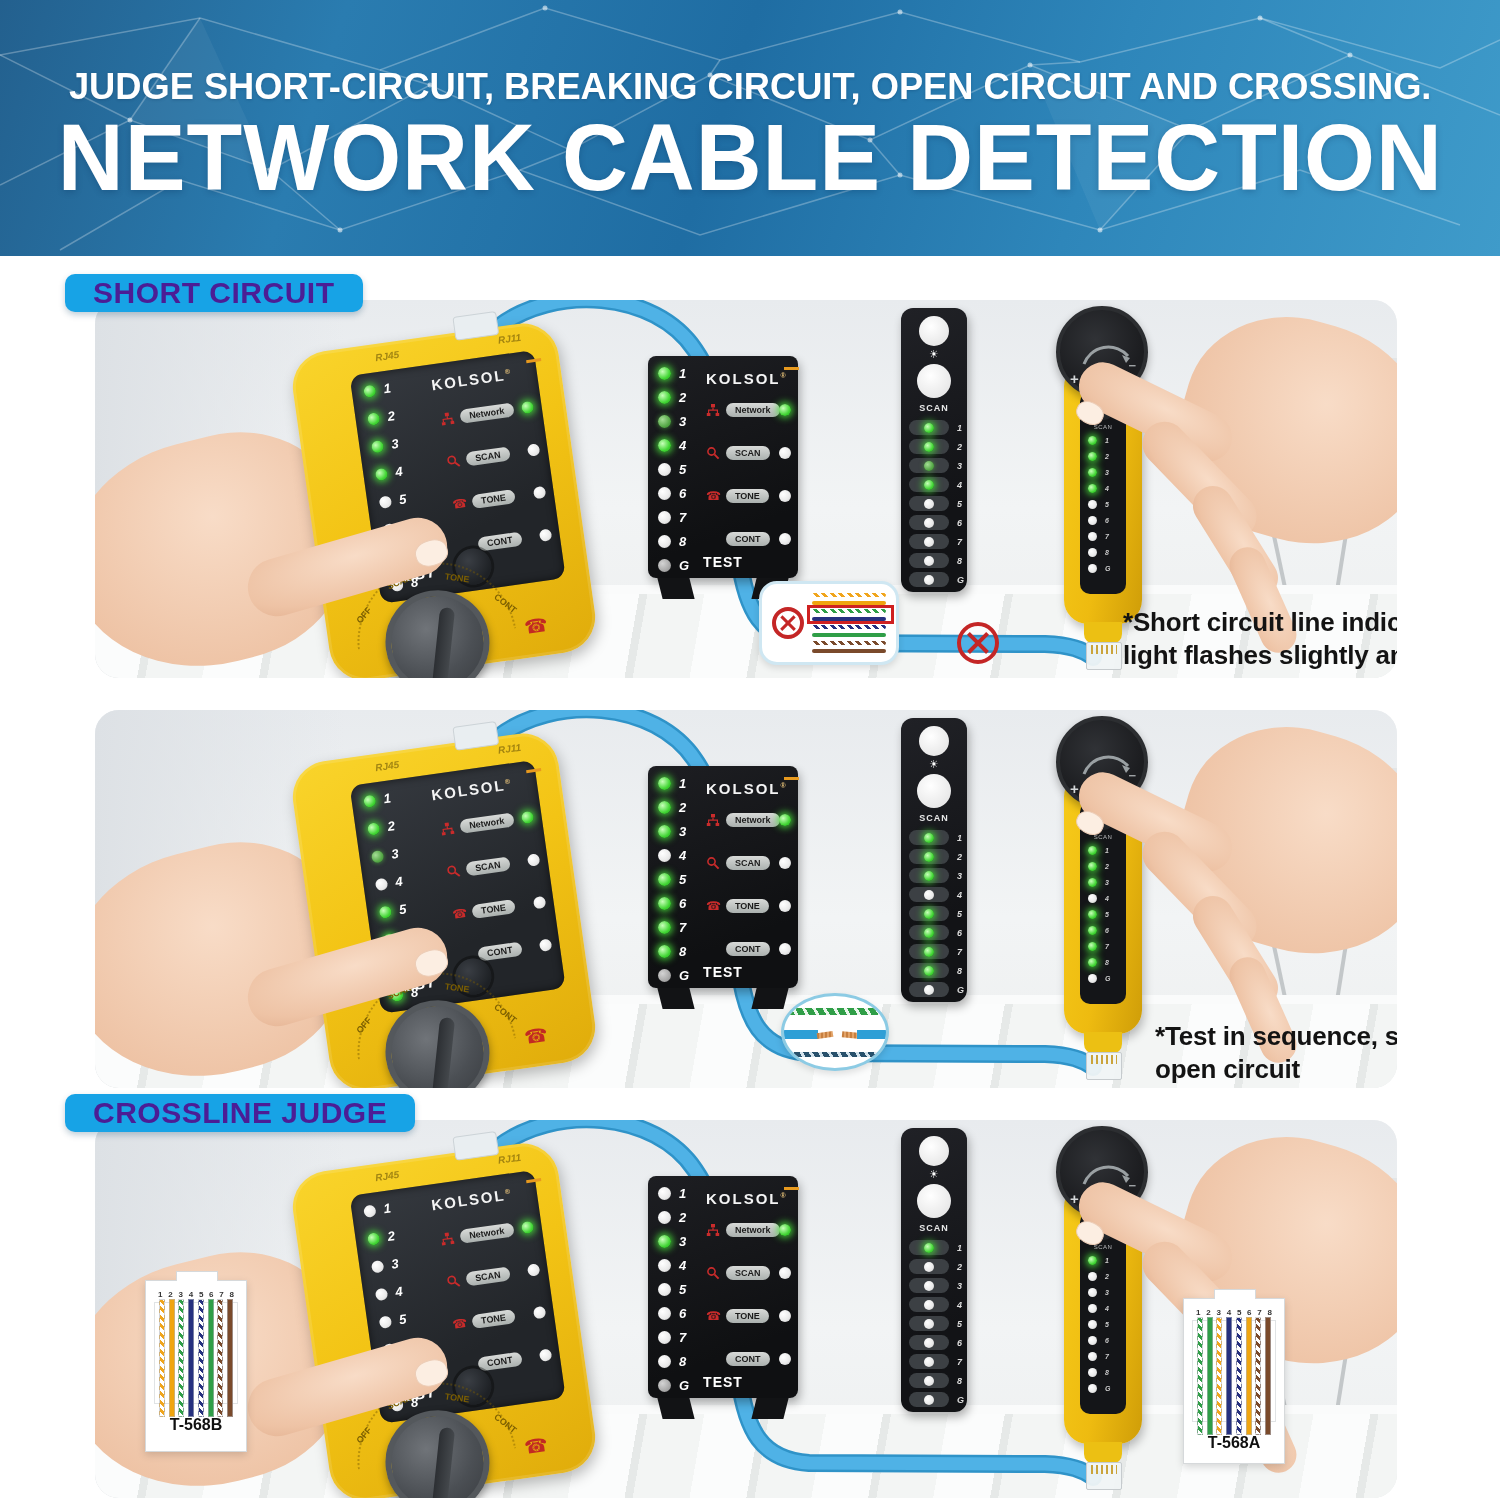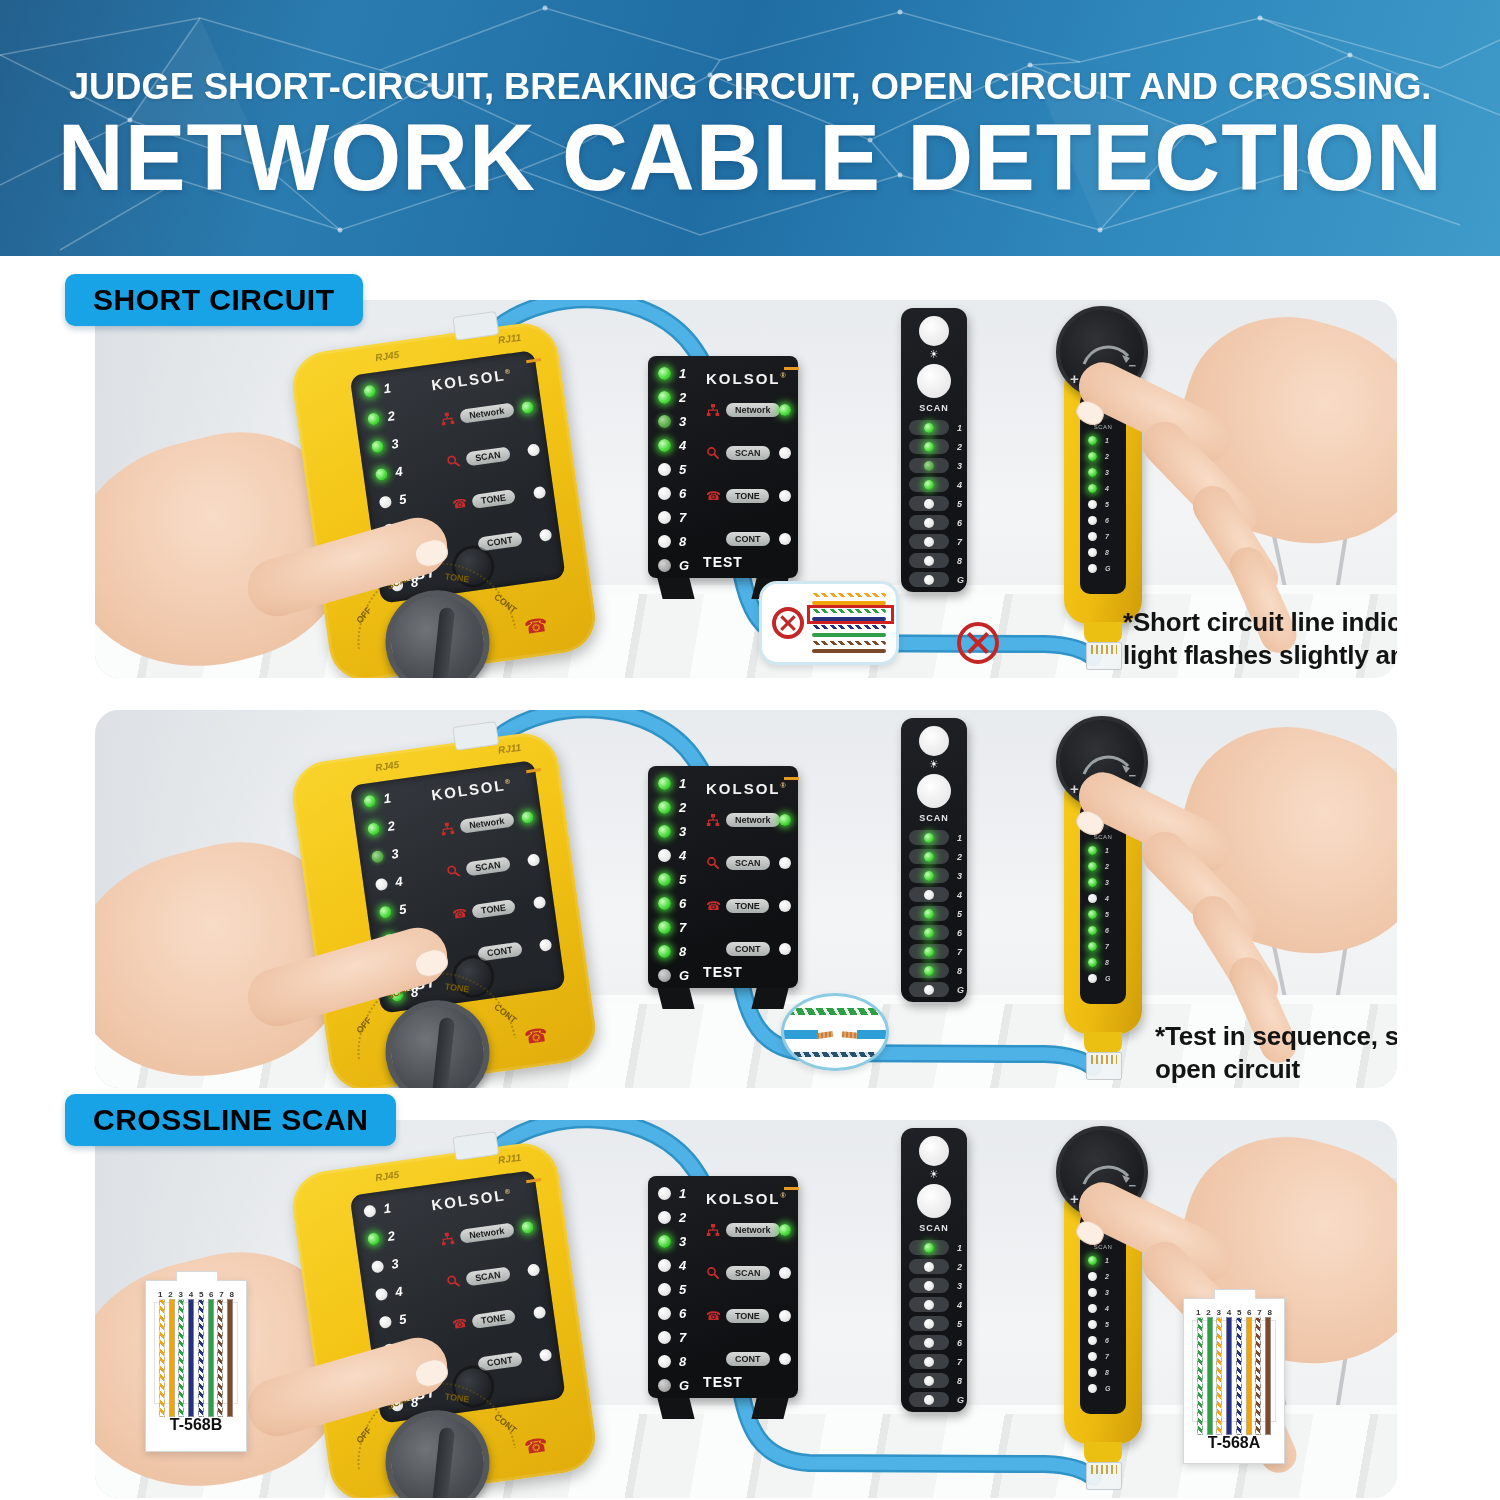--- a/index.html
+++ b/index.html
@@ -13,22 +13,22 @@
   .header svg{position:absolute;inset:0;}
   .h-text{position:absolute;left:0;right:0;top:44px;text-align:center;color:#fff;}
   .h-title{font-size:95px;font-weight:800;letter-spacing:1px;line-height:1.05;
     display:inline-block;transform:scaleX(.96);white-space:nowrap;
     text-shadow:0 2px 6px rgba(0,40,80,.25);}
   .h-sub{font-size:37px;font-weight:700;margin-top:22px;display:inline-block;transform:scaleX(.98);
     white-space:nowrap;text-shadow:0 1px 3px rgba(0,40,80,.25);}
   
   .section{position:absolute;left:95px;width:1302px;height:378px;}
   .sec-0{top:300px}.sec-1{top:710px}.sec-2{top:1120px}
-  .sec-label{position:absolute;left:-30px;top:-26px;z-index:9;background:#17a3e6;color:#000000;
-    font-size:30px;font-weight:800;padding:9px 28px;border-radius:10px;
+  .sec-label{position:absolute;left:-30px;top:-26px;z-index:9;background:#17a3e6;color:#4c1d95;
+    font-size:30px;font-weight:800;padding:2px 28px;border-radius:10px;
     box-shadow:0 3px 6px rgba(0,60,100,.25);letter-spacing:.5px;}
   .photo{position:absolute;inset:0;border-radius:24px;overflow:hidden;background:#eef0f2;}
   .wall{position:absolute;inset:0;background:linear-gradient(180deg,#e8ebee 0%,#f2f4f5 55%,#edefef 100%);}
   .wallL{position:absolute;left:0;top:0;bottom:0;width:250px;
     background:linear-gradient(90deg,#dde1e5,rgba(221,225,229,0));}
   .floor{position:absolute;left:0;right:0;bottom:0;height:84px;
     background:repeating-linear-gradient(100deg,#fbfcfc 0 56px,#e6e9e8 56px 64px,#f3f5f4 64px 120px);}
   .baseboard{position:absolute;left:0;right:0;bottom:84px;height:9px;background:#fafbfb;
     box-shadow:0 2px 3px rgba(0,0,0,.05);}
   .shelf{position:absolute;right:0;top:58px;width:160px;height:8px;background:#e2e5e7;}
@@ -971,21 +971,21 @@
         <span class="ow-cu-r" data-interactable="false"></span>
         <span class="ow-bl-r" data-interactable="false"></span>
         <span class="ow-nv" data-interactable="false"></span>
       </div>
 
       <div class="note note-1" data-interactable="false">*Test in sequence, skip open circuit</div>
     </div>
   </div>
 
   <div class="section sec-2" data-interactable="false">
-    <div class="sec-label" data-interactable="false">CROSSLINE SCAN</div>
+    <div class="sec-label" data-interactable="false">CROSSLINE JUDGE</div>
     <div class="photo" data-interactable="false">
       <div class="wall" data-interactable="false"></div>
       <div class="wallL" data-interactable="false"></div>
       <div class="shelf" data-interactable="false"></div>
       <div class="cup" data-interactable="false"></div>
       <div class="cup-handle" data-interactable="false"></div>
       <div class="stool" data-interactable="false"></div>
       <div class="leg leg-1" data-interactable="false"></div>
       <div class="leg leg-2" data-interactable="false"></div>
       <div class="baseboard" data-interactable="false"></div>

